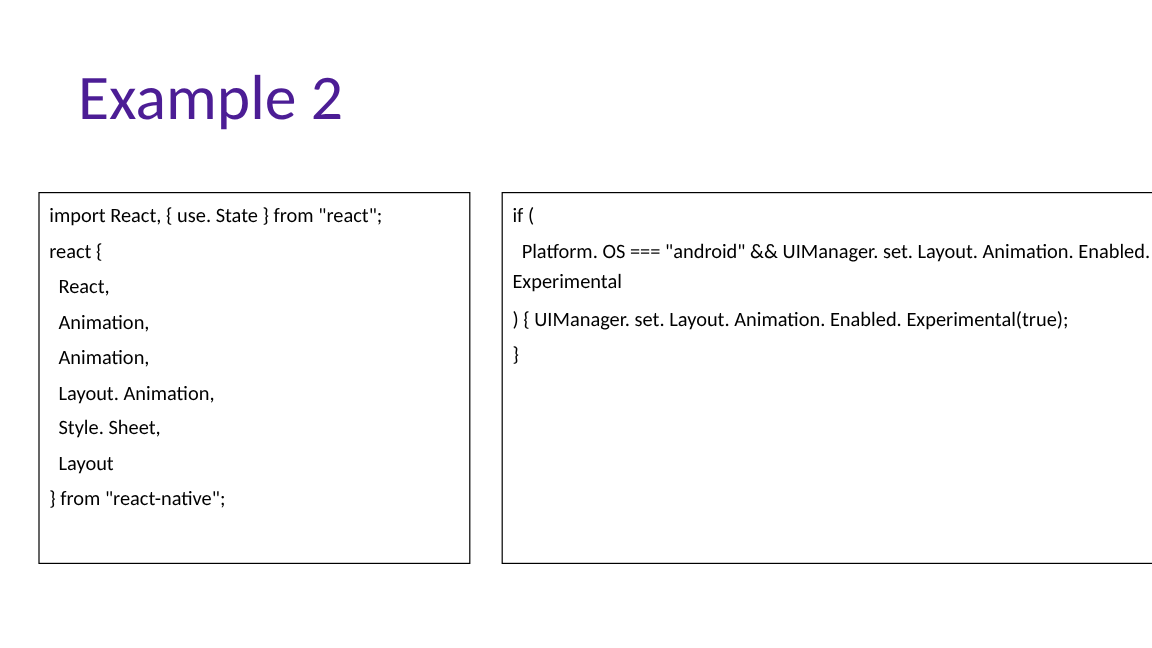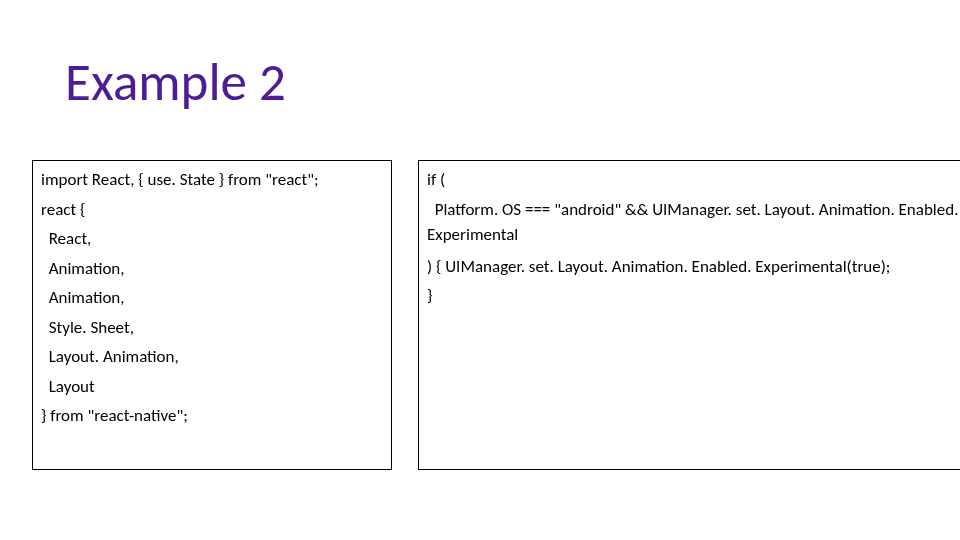--- a/index.html
+++ b/index.html
@@ -63,22 +63,22 @@
 <div class="slide">
 
   <div class="title">Example 2</div>
 
   <div class="code-box box-left">
     <div class="code-line">import React, { use. State } from "react";</div>
     <div class="code-line">react {</div>
     <div class="code-line">  React,</div>
     <div class="code-line">  Animation,</div>
     <div class="code-line">  Animation,</div>
+    <div class="code-line">  Layout. Animation,</div>
     <div class="code-line">  Style. Sheet,</div>
-    <div class="code-line">  Layout. Animation,</div>
     <div class="code-line">  Layout</div>
     <div class="code-line">} from "react-native";</div>
   </div>
 
   <div class="code-box box-right">
     <div class="code-block">
       <div class="code-line">if (</div>
       <div class="code-line">  Platform. OS === "android" &amp;&amp; UIManager. set. Layout. Animation. Enabled. Experimental</div>
     </div>
     <div class="code-block">

